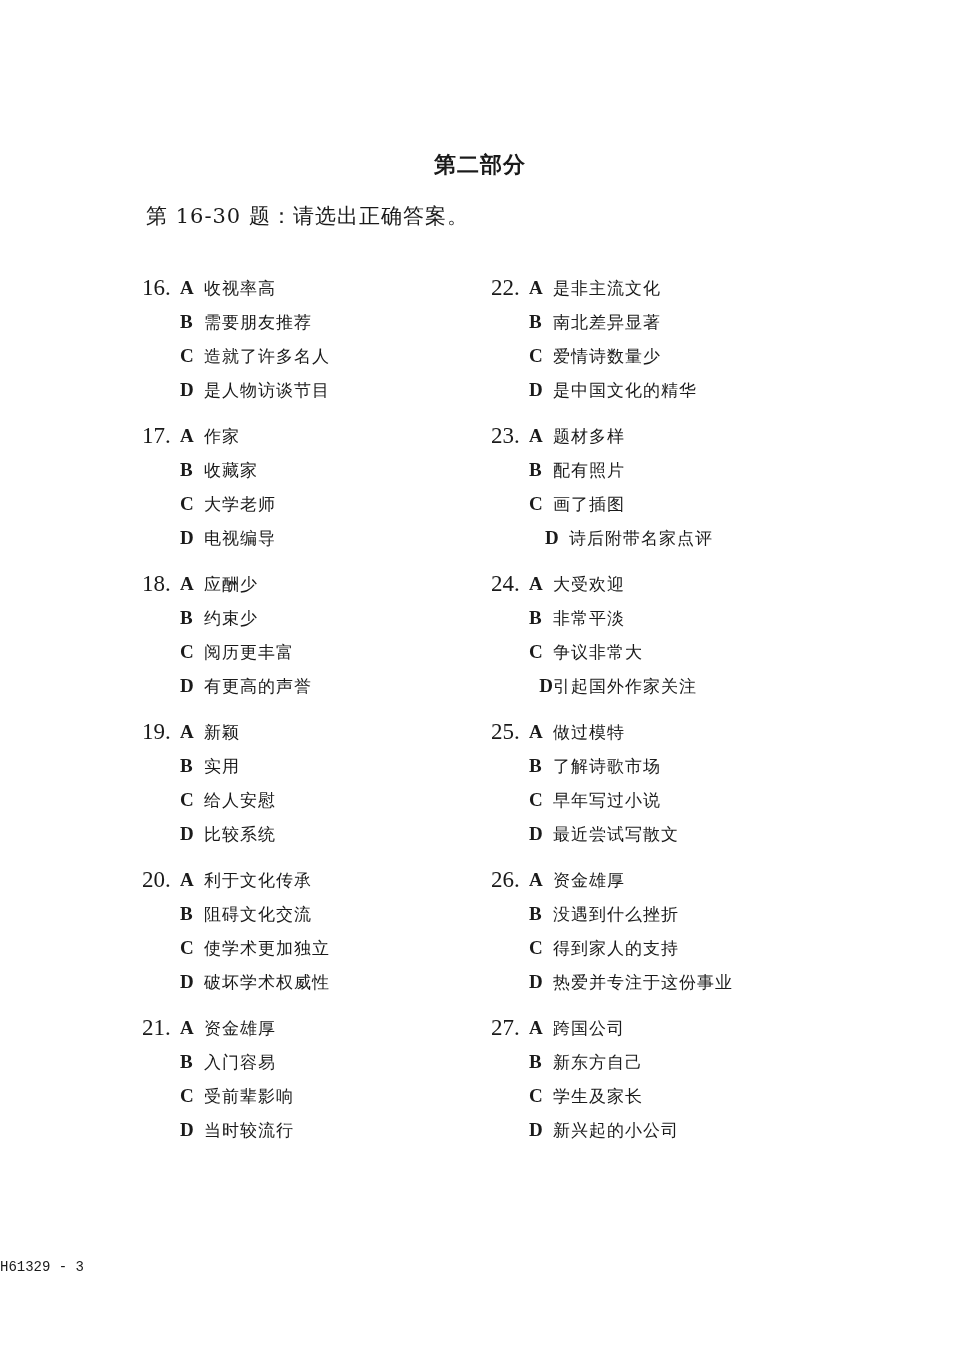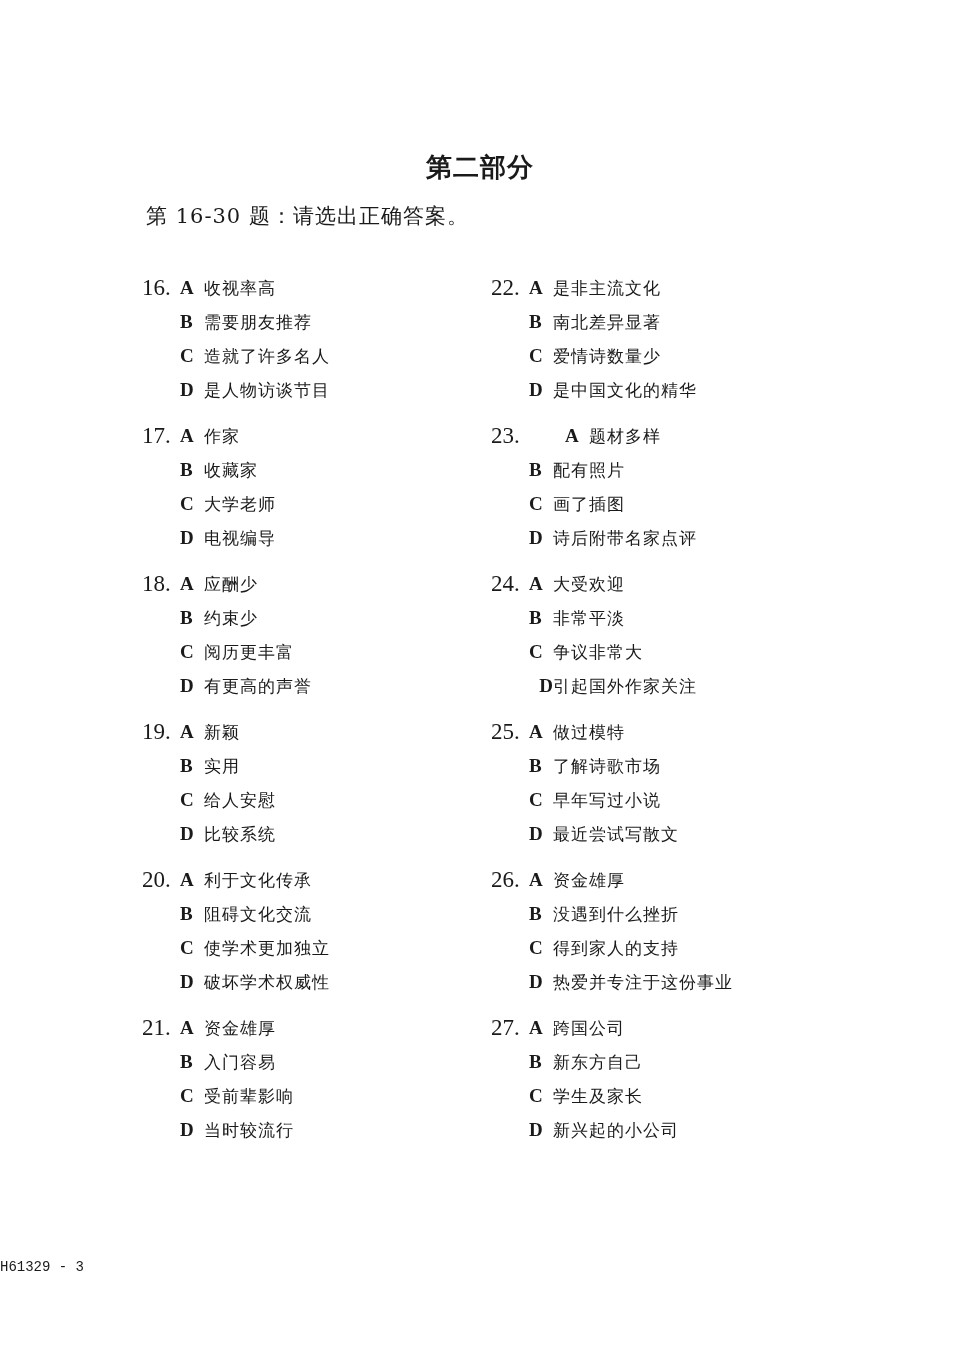--- a/index.html
+++ b/index.html
@@ -16,21 +16,21 @@
       font-family: "DejaVu Serif", "Liberation Serif", serif;
     }
     .section-title {
       position: absolute;
       left: 0;
       width: 960px;
       top: 150px;
       text-align: center;
       font-family: Liberation Serif, serif;
       font-weight: bold;
-      font-size: 26px;
+      font-size: 22px;
       letter-spacing: 1px;
     }
     .instructions {
       position: absolute;
       left: 146px;
       top: 202px;
       font-size: 21px;
       letter-spacing: 1px;
     }
     .column {
@@ -134,24 +134,24 @@
 <div class="column right" id="col-right">
     <div class="question">
       <span class="qnum">22.</span>
       <div class="option" style="top: 0px;"><span class="letter">A</span><span class="text">是非主流文化</span></div>
       <div class="option" style="top: 34px;"><span class="letter">B</span><span class="text">南北差异显著</span></div>
       <div class="option" style="top: 68px;"><span class="letter">C</span><span class="text">爱情诗数量少</span></div>
       <div class="option" style="top: 102px;"><span class="letter">D</span><span class="text">是中国文化的精华</span></div>
     </div>
     <div class="question">
       <span class="qnum">23.</span>
-      <div class="option" style="top: 0px; margin-left: 36px;"><span class="letter">A</span><span class="text">题材多样</span></div>
+      <div class="option" style="top: 0px;"><span class="letter">A</span><span class="text">题材多样</span></div>
       <div class="option" style="top: 34px;"><span class="letter">B</span><span class="text">配有照片</span></div>
       <div class="option" style="top: 68px;"><span class="letter">C</span><span class="text">画了插图</span></div>
-      <div class="option" style="top: 102px;"><span class="letter">D</span><span class="text">诗后附带名家点评</span></div>
+      <div class="option" style="top: 102px; margin-left: 16px;"><span class="letter">D</span><span class="text">诗后附带名家点评</span></div>
     </div>
     <div class="question">
       <span class="qnum">24.</span>
       <div class="option" style="top: 0px;"><span class="letter">A</span><span class="text">大受欢迎</span></div>
       <div class="option" style="top: 34px;"><span class="letter">B</span><span class="text">非常平淡</span></div>
       <div class="option" style="top: 68px;"><span class="letter">C</span><span class="text">争议非常大</span></div>
       <div class="option" style="top: 102px; text-align: right;"><span class="letter">D</span><span class="text">引起国外作家关注</span></div>
     </div>
     <div class="question">
       <span class="qnum">25.</span>

